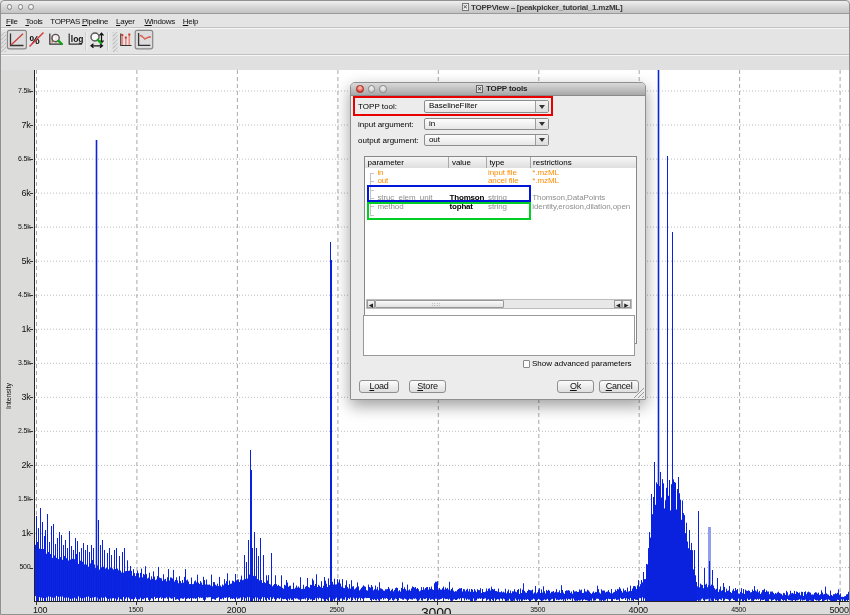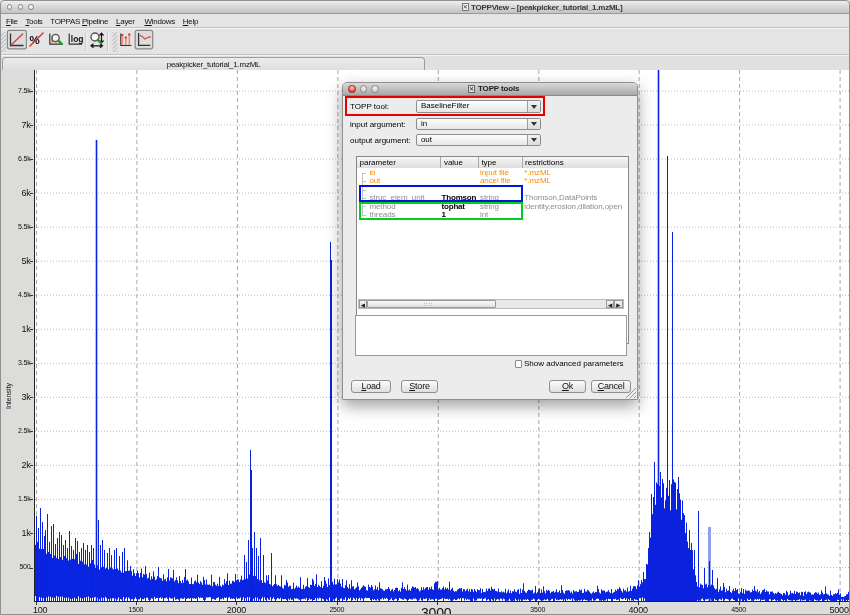--- a/index.html
+++ b/index.html
@@ -6,21 +6,21 @@
 .titlebar{position:absolute;left:0;top:0;width:850px;height:14px;background:linear-gradient(#f3f3f3,#d6d6d6 55%,#c3c3c3);border-bottom:1px solid #9a9a9a;border-radius:4px 4px 0 0}
 .tcirc{position:absolute;top:4.2px;width:5.6px;height:5.6px;border-radius:50%;border:1px solid #878787;background:radial-gradient(circle at 50% 35%,#fdfdfd,#d2d2d2)}
 .wtitle{position:absolute;left:471px;top:1.5px;height:16px;line-height:12px;font-size:8px;font-weight:bold;color:#3a3a3a;letter-spacing:-0.25px}
 .menubar{position:absolute;left:0;top:15px;width:850px;height:13px;background:#e4e4e4;border-bottom:1px solid #c2c2c2;box-shadow:0 1px 0 #f6f6f6}
 .menubar span{position:absolute;top:0;height:13px;line-height:14.5px;font-size:8px;color:#111;letter-spacing:-0.3px}
 .toolbar{position:absolute;left:0;top:29px;width:850px;height:26px;background:#e4e4e4;border-bottom:1px solid #c2c2c2;box-shadow:0 1px 0 #f6f6f6}
 .tabbar{position:absolute;left:0;top:56px;width:850px;height:14px;background:#e0e0e0}
 .tab{position:absolute;left:2px;top:0.5px;width:423px;height:14px;background:linear-gradient(#ebebeb,#dedede);border:1px solid #9d9d9d;border-bottom:none;border-radius:4px 4px 0 0;text-align:center;font-size:8px;line-height:14px;color:#111;letter-spacing:-0.25px}
 .plotwrap{position:absolute;left:0;top:70px;width:850px;height:545px;background:#dcdcda}
 .canvas{position:absolute;left:34px;top:0;width:816px;height:531.5px;background:#fff;border-left:1px solid #222;border-bottom:1.5px solid #222}
-.dialog{position:absolute;left:342px;top:82px;width:296px;height:318px;background:#ececec;border:1px solid #8f8f8f;border-radius:5px 5px 1px 1px;box-shadow:0 6px 16px rgba(0,0,0,0.38)}
+.dialog{position:absolute;left:350px;top:82px;width:296px;height:318px;background:#ececec;border:1px solid #8f8f8f;border-radius:5px 5px 1px 1px;box-shadow:0 6px 16px rgba(0,0,0,0.38)}
 .dtitle{position:absolute;left:0;top:0;right:0;height:12.5px;background:linear-gradient(#d9d9d9,#bcbcbc 60%,#a8a8a8);border-bottom:1px solid #8a8a8a;border-radius:4px 4px 0 0}
 .dcirc{position:absolute;top:2.4px;width:7.4px;height:7.4px;border-radius:50%}
 .combo{position:absolute;left:72.9px;width:124.7px;height:12.5px;background:linear-gradient(#fdfdfd,#e7e7e7);border:1px solid #8d8d8d;border-radius:2px;font-size:8px;line-height:10.5px;padding-left:4px;color:#000;letter-spacing:0px}
 .carr{position:absolute;right:0;top:0;bottom:0;width:13px;border-left:1px solid #9d9d9d;background:linear-gradient(#f2f2f2,#dcdcdc)}
 .carr:after{content:"";position:absolute;left:3px;top:3.5px;border:3.2px solid transparent;border-top:4.2px solid #333}
 .dlabel{position:absolute;left:7.1px;font-size:8px;color:#000;letter-spacing:0px}
 .btn{position:absolute;height:13px;background:linear-gradient(#fcfcfc,#dedede);border:1px solid #8f8f8f;border-radius:3px;text-align:center;font-size:9px;line-height:11.5px;color:#111;letter-spacing:-0.2px}
 .hdr{position:absolute;top:0;height:11.6px;background:linear-gradient(#f7f7f7,#dedede);border-right:1px solid #a8a8a8;font-size:8px;line-height:11.5px;padding-left:2.5px;color:#000;letter-spacing:0px}
 u{text-decoration:underline;text-underline-offset:1px}
 .wborder{position:absolute;left:0;top:0;width:850px;height:615px;border:1px solid #909090;border-radius:4px 4px 0 0;pointer-events:none;z-index:99}
@@ -76,21 +76,20 @@
       <rect x="128.3" y="4.5" width="2" height="2" fill="#c93a30"></rect>
 <rect x="135.2" y="1.4" width="17.5" height="18.4" rx="2" fill="#dcdcdc" stroke="#888" stroke-width="1.2"></rect>
 <path d="M138.6 4V16.3H150.3" stroke="#333" stroke-width="1.3" fill="none"></path>
 <path d="M139.8 6.2L142 7.4L144.8 9.8L147 8.9L149.5 7.8L151 8.3" stroke="#d84a42" stroke-width="1.2" fill="none"></path>
 <circle cx="142" cy="7.3" r="1" fill="#e06a62"></circle>
       <circle cx="144.8" cy="9.8" r="1" fill="#e06a62"></circle>
       <circle cx="149.4" cy="7.9" r="1" fill="#e06a62"></circle>
 </svg>
   </div>
 <div class="tabbar">
-    <div class="tab">peakpicker_tutorial_1.mzML</div>
     <div style="position:absolute;left:0;top:13.5px;width:850px;height:1px;background:#9d9d9d"></div>
   </div>
 <div class="plotwrap">
 <div class="canvas">
       <svg width="816" height="532" viewBox="0 0 816 532" style="position:absolute;left:0;top:0">
 <path d="M0 497.5H816M0 463.4H816M0 429.4H816M0 395.4H816M0 361.3H816M0 327.3H816M0 293.3H816M0 259.2H816M0 225.2H816M0 191.2H816M0 157.1H816M0 123.1H816M0 89.1H816M0 55.0H816M0 21.0H816" stroke="#bcbcbc" stroke-width="1" stroke-dasharray="1 2" fill="none"></path>
 <path d="M1.5 0V532M101.9 0V532M202.4 0V532M302.9 0V532M403.3 0V532M503.8 0V532M604.2 0V532M704.6 0V532M805.1 0V532" stroke="#a8a8a8" stroke-width="1" stroke-dasharray="4 3" fill="none"></path>
 <path d="M61.5 70.0V531.0M623.5 0.0V531.0" stroke="#96a5ef" stroke-width="2.4" fill="none"></path>
 <path d="M674.5 457.0V531.0" stroke="#8fa0f2" stroke-width="3" fill="none"></path>
 <path d="M0.5 474.8V526.1M1.5 479.3V528.1M2.5 476.8V525.5M3.5 478.1V525.5M4.5 478.7V527.1M5.5 479.4V527.9M6.5 479.0V527.6M7.5 481.1V528.4M8.5 479.0V528.1M9.5 483.2V527.8M10.5 483.3V526.7M11.5 483.8V527.5M12.5 485.7V527.7M13.5 482.0V526.5M14.5 482.6V526.0M15.5 484.0V526.8M16.5 484.9V526.5M17.5 487.9V527.6M18.5 484.3V526.2M19.5 485.5V527.7M20.5 486.6V528.3M21.5 487.9V525.9M22.5 485.8V526.5M23.5 489.1V526.8M24.5 487.9V528.6M25.5 487.1V526.6M26.5 487.8V527.7M27.5 489.8V526.6M28.5 490.5V526.2M29.5 486.0V527.8M30.5 490.0V526.1M31.5 488.2V527.5M32.5 491.5V526.0M33.5 490.5V527.6M34.5 488.5V526.3M35.5 489.6V528.9M36.5 492.0V527.5M37.5 488.8V528.6M38.5 489.7V527.9M39.5 489.2V527.7M40.5 492.6V526.1M41.5 484.0V528.7M42.5 493.4V526.3M43.5 493.9V526.4M44.5 486.4V528.4M45.5 490.7V527.8M46.5 491.7V527.4M47.5 491.7V528.4M48.5 491.9V529.2M49.5 494.4V527.7M50.5 492.0V527.2M51.5 494.6V526.9M52.5 492.3V526.9M53.5 496.7V526.5M54.5 493.7V526.9M55.5 493.4V528.0M56.5 495.4V528.7M57.5 490.0V527.6M58.5 495.7V528.3M59.5 494.5V527.3M60.5 498.1V526.9M61.5 496.2V527.2M62.5 495.4V527.7M63.5 498.7V526.5M64.5 499.6V529.3M65.5 499.4V526.9M66.5 497.4V527.6M67.5 495.5V529.4M68.5 496.7V527.8M69.5 497.7V529.4M70.5 498.6V526.9M71.5 497.5V528.2M72.5 498.9V526.6M73.5 499.3V529.0M74.5 497.4V526.7M75.5 497.7V528.5M76.5 498.2V529.2M77.5 498.4V528.4M78.5 499.5V528.1M79.5 502.3V528.7M80.5 499.0V528.6M81.5 499.5V528.8M82.5 498.6V529.6M83.5 500.3V527.4M84.5 503.3V529.2M85.5 500.6V529.1M86.5 502.5V529.6M87.5 496.4V527.5M88.5 502.7V527.0M89.5 500.2V528.3M90.5 501.2V528.8M91.5 501.0V527.4M92.5 502.6V529.2M93.5 500.9V527.5M94.5 500.6V528.6M95.5 502.1V528.3M96.5 500.8V529.3M97.5 505.7V529.2M98.5 504.3V527.1M99.5 503.1V529.1M100.5 506.1V527.4M101.5 503.2V529.1M102.5 506.6V528.6M103.5 503.2V529.4M104.5 507.5V529.4M105.5 502.9V527.8M106.5 507.7V529.4M107.5 507.3V529.2M108.5 503.9V529.4M109.5 504.7V528.2M110.5 505.3V527.5M111.5 504.1V527.8M112.5 508.5V527.7M113.5 507.6V529.8M114.5 507.3V527.2M115.5 509.7V529.8M116.5 506.3V528.2M117.5 508.8V528.7M118.5 507.8V528.6M119.5 506.6V526.9M120.5 510.1V529.1M121.5 509.3V528.0M122.5 506.1V527.9M123.5 507.4V529.1M124.5 507.5V528.1M125.5 508.1V527.3M126.5 508.3V528.9M127.5 510.8V527.8M128.5 505.7V528.2M129.5 509.5V528.3M130.5 508.9V528.3M131.5 511.3V527.4M132.5 507.3V528.8M133.5 508.7V529.2M134.5 510.5V527.5M135.5 507.4V528.3M136.5 507.6V528.8M137.5 508.5V528.4M138.5 508.9V526.9M139.5 511.5V527.2M140.5 510.0V529.8M141.5 507.3V529.4M142.5 510.4V528.9M143.5 513.2V529.8M144.5 512.8V529.1M145.5 511.0V528.5M146.5 513.1V528.3M147.5 510.0V528.8M148.5 512.7V528.8M149.5 506.9V527.7M150.5 510.7V527.3M151.5 510.4V529.0M152.5 509.6V528.5M153.5 511.5V528.2M154.5 514.1V529.0M155.5 514.0V528.0M156.5 509.8V529.2M157.5 514.2V528.2M158.5 513.8V528.7M159.5 511.3V528.2M160.5 510.4V528.9M161.5 512.4V528.3M162.5 511.2V527.0M163.5 512.6V527.0M164.5 514.0V528.3M165.5 511.1V527.5M166.5 512.6V528.0M167.5 514.8V527.7M168.5 506.8V529.9M169.5 512.9V529.2M170.5 514.5V529.7M171.5 509.5V527.3M172.5 514.6V527.6M173.5 514.8V527.4M174.5 514.4V527.2M175.5 515.5V527.2M176.5 511.6V528.9M177.5 516.3V529.0M178.5 512.0V528.8M179.5 512.2V529.5M180.5 514.7V529.9M181.5 515.7V528.2M182.5 513.7V527.9M183.5 516.1V527.2M184.5 516.7V529.4M185.5 515.5V529.1M186.5 516.8V529.3M187.5 514.5V528.2M188.5 515.3V529.5M189.5 509.1V527.6M190.5 513.5V528.0M191.5 511.1V527.4M192.5 511.9V527.9M193.5 515.0V527.7M194.5 510.5V527.2M195.5 513.8V529.2M196.5 513.5V528.4M197.5 510.7V529.0M198.5 511.1V528.3M199.5 512.1V529.1M200.5 510.9V527.7M201.5 510.3V527.5M202.5 509.4V529.2M203.5 509.5V528.4M204.5 512.0V528.5M205.5 509.6V527.5M206.5 509.1V526.9M207.5 510.2V529.8M208.5 509.8V527.3M209.5 510.8V529.5M210.5 508.9V528.2M211.5 499.5V528.3M212.5 508.6V527.1M213.5 504.2V528.6M214.5 504.5V527.3M215.5 507.2V529.3M216.5 504.8V528.3M217.5 506.2V529.9M218.5 505.9V528.7M219.5 508.4V527.6M220.5 506.1V527.4M221.5 504.4V528.3M222.5 509.0V527.7M223.5 510.0V528.3M224.5 510.4V529.3M225.5 510.6V529.8M226.5 510.1V528.9M227.5 513.0V527.2M228.5 509.8V529.3M229.5 512.2V527.4M230.5 513.1V529.9M231.5 512.5V527.3M232.5 510.5V528.0M233.5 505.1V529.6M234.5 513.9V530.1M235.5 514.6V527.2M236.5 515.3V529.1M237.5 516.3V528.9M238.5 515.2V527.4M239.5 514.0V529.1M240.5 516.8V529.2M241.5 514.2V529.6M242.5 515.8V528.1M243.5 514.9V528.4M244.5 516.1V529.2M245.5 516.5V527.8M246.5 515.8V529.1M247.5 517.8V528.9M248.5 518.7V529.3M249.5 514.8V529.1M250.5 515.4V528.9M251.5 510.0V530.0M252.5 516.6V529.8M253.5 516.8V528.8M254.5 515.8V530.2M255.5 515.7V528.4M256.5 519.1V529.9M257.5 518.9V529.7M258.5 516.7V528.8M259.5 518.8V528.2M260.5 517.6V528.8M261.5 515.5V528.4M262.5 517.6V528.7M263.5 516.5V529.5M264.5 517.8V529.7M265.5 515.2V529.5M266.5 519.1V529.4M267.5 518.9V528.9M268.5 514.8V529.2M269.5 518.7V528.7M270.5 516.8V529.6M271.5 516.0V527.9M272.5 516.1V528.4M273.5 517.1V530.0M274.5 517.7V528.5M275.5 514.8V529.7M276.5 515.0V529.3M277.5 517.8V529.6M278.5 510.4V530.0M279.5 515.8V530.1M280.5 514.0V528.3M281.5 515.9V529.0M282.5 517.0V527.9M283.5 514.8V529.3M284.5 515.8V527.8M285.5 517.1V528.2M286.5 515.0V530.1M287.5 517.9V528.7M288.5 515.7V529.3M289.5 515.6V529.9M290.5 514.0V528.8M291.5 513.7V529.1M292.5 517.0V530.3M293.5 515.1V529.1M294.5 515.1V527.5M295.5 514.6V530.1M296.5 512.9V529.2M297.5 513.0V529.3M298.5 514.5V529.4M299.5 515.2V530.1M300.5 514.5V528.7M301.5 514.3V527.7M302.5 513.1V527.9M303.5 512.5V530.3M304.5 514.8V529.9M305.5 513.6V528.8M306.5 516.6V528.4M307.5 513.4V527.8M308.5 517.8V529.6M309.5 518.1V529.8M310.5 515.2V527.4M311.5 516.2V529.4M312.5 517.0V529.9M313.5 518.5V528.1M314.5 514.1V529.1M315.5 518.7V527.6M316.5 518.5V528.3M317.5 516.5V530.2M318.5 516.2V527.7M319.5 519.3V528.8M320.5 518.4V530.3M321.5 517.3V527.9M322.5 513.0V528.7M323.5 516.4V528.8M324.5 520.4V527.8M325.5 519.3V530.4M326.5 517.8V528.1M327.5 516.7V528.9M328.5 519.4V529.3M329.5 516.3V528.3M330.5 516.8V527.7M331.5 520.1V528.2M332.5 520.6V528.0M333.5 514.6V528.0M334.5 517.0V528.1M335.5 517.7V530.0M336.5 517.7V528.1M337.5 516.8V529.2M338.5 520.3V530.0M339.5 519.2V529.1M340.5 515.5V530.2M341.5 519.4V530.5M342.5 517.1V528.9M343.5 520.3V530.4M344.5 512.2V527.9M345.5 518.3V529.3M346.5 518.6V529.3M347.5 519.3V528.0M348.5 520.5V529.7M349.5 520.8V528.4M350.5 519.3V528.8M351.5 519.3V528.0M352.5 519.1V528.9M353.5 517.8V528.0M354.5 518.7V530.0M355.5 521.1V529.5M356.5 519.8V528.2M357.5 518.8V530.1M358.5 521.3V530.7M359.5 520.0V529.6M360.5 518.1V528.5M361.5 517.5V529.0M362.5 520.8V530.3M363.5 521.2V530.3M364.5 520.1V528.0M365.5 521.6V528.7M366.5 517.9V528.8M367.5 512.3V529.6M368.5 519.0V529.8M369.5 517.2V528.5M370.5 519.1V529.0M371.5 520.6V529.6M372.5 514.6V529.8M373.5 520.4V529.9M374.5 519.4V528.7M375.5 520.8V529.2M376.5 518.4V529.4M377.5 516.4V529.7M378.5 517.0V528.5M379.5 517.7V528.9M380.5 517.0V528.4M381.5 518.9V529.4M382.5 521.2V528.1M383.5 519.2V530.7M384.5 521.3V529.6M385.5 520.5V528.2M386.5 517.1V530.3M387.5 520.0V530.7M388.5 517.2V528.6M389.5 519.5V529.1M390.5 518.0V528.9M391.5 517.2V528.2M392.5 518.7V528.9M393.5 519.7V530.3M394.5 517.1V528.5M395.5 518.8V529.9M396.5 516.6V529.4M397.5 519.3V529.2M398.5 520.0V529.8M399.5 518.4V529.8M400.5 511.7V528.8M401.5 511.8V528.8M402.5 511.2V528.1M403.5 519.6V529.7M404.5 517.9V529.6M405.5 519.5V529.2M406.5 519.7V528.9M407.5 518.2V528.1M408.5 516.5V528.9M409.5 519.6V528.4M410.5 517.4V529.2M411.5 518.9V529.0M412.5 517.9V528.9M413.5 519.6V529.8M414.5 511.7V528.8M415.5 520.5V530.6M416.5 521.4V529.6M417.5 517.7V530.8M418.5 520.6V529.7M419.5 521.8V529.1M420.5 521.1V530.0M421.5 521.3V530.0M422.5 519.8V529.2M423.5 519.0V528.5M424.5 518.3V529.4M425.5 518.4V528.2M426.5 521.6V530.3M427.5 521.5V528.1M428.5 519.1V528.4M429.5 519.3V530.5M430.5 521.3V528.5M431.5 519.7V530.1M432.5 518.7V528.9M433.5 521.3V529.7M434.5 519.1V529.5M435.5 521.8V530.9M436.5 522.6V528.9M437.5 519.6V531.0M438.5 521.8V528.5M439.5 519.0V530.8M440.5 520.6V530.7M441.5 522.1V530.4M442.5 519.2V528.6M443.5 520.1V528.8M444.5 520.2V528.3M445.5 518.2V528.9M446.5 523.0V528.3M447.5 522.7V530.2M448.5 522.0V529.1M449.5 522.2V528.6M450.5 521.6V528.3M451.5 518.5V530.8M452.5 520.9V529.8M453.5 518.7V529.2M454.5 518.4V530.7M455.5 520.5V531.0M456.5 516.7V529.0M457.5 519.0V530.2M458.5 519.5V530.3M459.5 518.8V528.5M460.5 521.0V531.0M461.5 521.1V529.8M462.5 521.6V529.1M463.5 518.5V529.4M464.5 522.1V530.7M465.5 522.2V528.5M466.5 521.2V528.9M467.5 522.4V530.5M468.5 521.7V528.6M469.5 522.5V529.3M470.5 518.8V528.5M471.5 523.3V531.0M472.5 521.4V530.7M473.5 519.6V530.7M474.5 523.0V528.8M475.5 520.6V530.6M476.5 523.2V531.0M477.5 521.3V531.0M478.5 521.4V530.6M479.5 519.2V530.9M480.5 521.6V528.6M481.5 522.2V530.2M482.5 521.0V529.5M483.5 519.1V529.5M484.5 523.9V531.0M485.5 518.5V529.5M486.5 523.0V531.0M487.5 519.7V530.7M488.5 513.3V529.5M489.5 520.9V530.2M490.5 522.4V529.5M491.5 522.8V530.0M492.5 521.0V529.1M493.5 519.6V529.9M494.5 520.9V529.2M495.5 520.3V531.0M496.5 520.4V529.9M497.5 519.6V529.8M498.5 523.5V528.7M499.5 522.4V529.4M500.5 516.0V531.0M501.5 523.3V531.0M502.5 522.2V529.9M503.5 519.6V528.8M504.5 518.2V529.5M505.5 523.0V530.2M506.5 519.4V531.0M507.5 522.6V530.7M508.5 516.3V530.3M509.5 521.2V529.4M510.5 523.4V530.3M511.5 519.9V529.7M512.5 520.9V528.9M513.5 519.8V530.5M514.5 520.7V531.0M515.5 523.2V530.3M516.5 521.8V529.3M517.5 521.7V528.9M518.5 523.7V530.4M519.5 522.6V530.9M520.5 521.8V528.5M521.5 519.2V530.1M522.5 522.3V529.6M523.5 522.2V530.3M524.5 520.4V529.8M525.5 523.0V529.3M526.5 515.2V529.9M527.5 520.0V529.3M528.5 522.6V531.0M529.5 523.9V529.5M530.5 521.8V529.8M531.5 520.3V528.7M532.5 520.5V530.2M533.5 520.2V528.9M534.5 520.6V529.3M535.5 522.8V529.9M536.5 521.5V528.5M537.5 523.7V531.0M538.5 520.1V528.6M539.5 521.5V530.4M540.5 521.4V530.9M541.5 521.2V530.6M542.5 522.8V529.6M543.5 521.9V530.1M544.5 519.4V530.7M545.5 520.4V530.4M546.5 519.6V529.6M547.5 523.0V531.0M548.5 522.8V529.9M549.5 518.8V529.4M550.5 521.4V530.2M551.5 521.6V530.2M552.5 519.8V530.6M553.5 520.5V530.9M554.5 521.7V529.3M555.5 523.1V530.4M556.5 523.9V530.8M557.5 522.6V528.5M558.5 521.4V530.7M559.5 522.9V530.6M560.5 521.9V530.3M561.5 522.1V528.8M562.5 515.7V528.7M563.5 519.1V528.9M564.5 522.5V530.7M565.5 523.6V530.6M566.5 519.3V529.0M567.5 520.6V530.0M568.5 520.5V531.0M569.5 520.6V530.6M570.5 522.4V530.4M571.5 521.8V529.0M572.5 521.5V531.0M573.5 520.1V528.8M574.5 522.1V529.2M575.5 523.2V529.0M576.5 519.1V529.3M577.5 523.4V531.0M578.5 522.4V529.0M579.5 521.9V529.4M580.5 519.6V528.7M581.5 520.9V530.1M582.5 518.9V529.8M583.5 519.4V529.6M584.5 517.2V530.1M585.5 518.6V527.9M586.5 520.8V529.1M587.5 522.5V529.3M588.5 518.6V528.8M589.5 520.6V528.1M590.5 520.1V530.0M591.5 521.7V528.3M592.5 521.2V530.5M593.5 521.6V529.2M594.5 521.1V530.5M595.5 515.7V528.0M596.5 520.9V530.6M597.5 518.5V530.4M598.5 519.9V528.2M599.5 516.0V529.0M600.5 516.5V529.8M601.5 519.0V529.8M602.5 515.3V530.2M603.5 517.9V527.7M604.5 516.5V527.9M605.5 514.2V528.2M606.5 513.2V530.3M607.5 512.3V527.4M608.5 512.9V527.5M609.5 509.1V528.5M610.5 509.8V529.4M611.5 507.7V530.0M612.5 506.5V527.9M613.5 504.7V529.5M614.5 506.0V528.8M615.5 504.4V529.2M616.5 502.1V529.4M617.5 500.1V529.2M618.5 499.4V527.3M619.5 500.7V528.8M620.5 497.7V528.6M621.5 496.6V528.8M622.5 495.5V529.4M623.5 496.3V528.3M624.5 493.3V529.4M625.5 496.9V529.4M626.5 497.4V527.0M627.5 488.8V529.7M628.5 494.7V527.0M629.5 496.7V529.3M630.5 499.9V528.3M631.5 500.3V529.6M632.5 500.2V529.1M633.5 499.3V529.0M634.5 498.1V528.7M635.5 499.3V527.8M636.5 493.5V529.2M637.5 500.1V529.6M638.5 498.9V528.0M639.5 502.7V527.6M640.5 502.4V529.5M641.5 500.1V527.6M642.5 499.2V529.4M643.5 499.9V528.5M644.5 501.5V529.9M645.5 501.3V528.2M646.5 505.7V528.4M647.5 505.3V528.4M648.5 504.5V529.4M649.5 504.8V527.7M650.5 509.1V530.2M651.5 508.1V529.0M652.5 510.5V529.6M653.5 510.3V528.8M654.5 507.7V529.9M655.5 510.0V528.5M656.5 511.9V530.4M657.5 511.8V529.3M658.5 510.3V528.3M659.5 513.6V530.3M660.5 511.5V528.3M661.5 512.8V529.6M662.5 516.4V530.1M663.5 516.1V529.3M664.5 517.3V530.7M665.5 513.6V530.8M666.5 514.6V529.3M667.5 515.0V528.5M668.5 518.2V530.3M669.5 515.4V529.1M670.5 514.6V529.5M671.5 513.7V529.4M672.5 517.2V529.2M673.5 515.1V528.7M674.5 513.7V530.9M675.5 515.9V528.6M676.5 514.6V530.7M677.5 516.2V530.2M678.5 515.6V531.0M679.5 518.2V528.7M680.5 519.6V530.4M681.5 518.8V529.9M682.5 518.0V530.8M683.5 521.9V530.6M684.5 519.4V529.0M685.5 516.5V529.5M686.5 520.8V530.2M687.5 520.2V528.4M688.5 516.1V529.2M689.5 516.9V530.4M690.5 522.2V528.8M691.5 518.7V529.0M692.5 520.9V529.2M693.5 520.4V529.7M694.5 521.3V529.1M695.5 522.0V530.4M696.5 522.9V528.8M697.5 520.6V528.7M698.5 518.8V530.0M699.5 521.0V530.2M700.5 518.6V528.6M701.5 520.1V531.0M702.5 519.0V531.0M703.5 523.5V528.6M704.5 523.6V531.0M705.5 521.9V530.7M706.5 518.2V529.3M707.5 523.2V531.0M708.5 520.7V529.0M709.5 523.9V530.1M710.5 519.7V531.0M711.5 520.7V531.0M712.5 521.0V528.7M713.5 520.4V530.1M714.5 520.8V529.9M715.5 522.4V528.9M716.5 522.1V530.8M717.5 519.5V530.8M718.5 522.3V529.6M719.5 516.1V529.7M720.5 520.5V529.2M721.5 521.5V529.9M722.5 519.4V528.9M723.5 522.3V529.8M724.5 520.9V528.9M725.5 524.0V531.0M726.5 522.4V529.8M727.5 520.2V530.2M728.5 519.9V530.0M729.5 518.8V529.5M730.5 522.8V529.3M731.5 520.3V531.0M732.5 521.5V531.0M733.5 521.5V531.0M734.5 524.2V529.2M735.5 521.6V529.4M736.5 521.6V531.0M737.5 521.5V530.3M738.5 522.9V529.9M739.5 524.2V529.1M740.5 523.0V530.4M741.5 523.6V531.0M742.5 522.5V530.1M743.5 521.7V531.0M744.5 524.2V530.3M745.5 523.5V530.8M746.5 523.9V529.1M747.5 525.3V530.1M748.5 522.9V530.9M749.5 523.2V530.0M750.5 524.9V530.8M751.5 520.9V530.9M752.5 522.3V529.0M753.5 525.5V530.1M754.5 524.4V530.2M755.5 520.7V530.4M756.5 523.3V530.7M757.5 522.9V531.0M758.5 523.7V530.0M759.5 520.9V530.2M760.5 525.6V531.0M761.5 521.5V530.3M762.5 521.9V530.4M763.5 523.1V529.9M764.5 522.4V529.3M765.5 525.2V531.0M766.5 521.8V529.7M767.5 521.9V530.7M768.5 525.9V530.2M769.5 522.0V530.3M770.5 521.3V529.6M771.5 524.2V531.0M772.5 522.3V531.0M773.5 521.6V531.0M774.5 522.3V530.4M775.5 522.7V530.6M776.5 524.6V530.9M777.5 524.4V531.0M778.5 524.6V531.0M779.5 523.0V529.3M780.5 522.2V530.0M781.5 522.5V530.6M782.5 523.7V530.2M783.5 522.6V531.0M784.5 524.9V530.7M785.5 524.2V530.0M786.5 520.3V529.1M787.5 522.5V531.0M788.5 524.4V531.0M789.5 524.0V530.6M790.5 516.6V530.0M791.5 523.4V529.6M792.5 524.3V531.0M793.5 524.7V529.4M794.5 525.9V530.2M795.5 520.5V530.8M796.5 526.9V531.0M797.5 525.8V531.0M798.5 524.2V531.0M799.5 524.2V531.0M800.5 523.2V530.9M801.5 523.8V531.0M802.5 522.8V529.8M803.5 519.3V530.0M804.5 524.7V531.0M805.5 523.4V531.0M806.5 526.9V529.4M807.5 526.8V531.0M808.5 527.0V529.5M809.5 526.3V531.0M810.5 526.1V531.0M811.5 524.4V530.0M812.5 524.1V531.0M813.5 521.8V530.0M814.5 526.7V531.0M815.5 517.8V531.0" stroke="#0b26e2" stroke-width="1" fill="none"></path>
@@ -196,26 +195,20 @@
 <span style="position:absolute;left:84.6px;color:#000;font-weight:bold;letter-spacing:-0.2px">Thomson</span>
 <span style="position:absolute;left:123px;color:#8f8f8f">string</span>
 <span style="position:absolute;left:167.3px;color:#8f8f8f">Thomson,DataPoints</span>
 </div>
       <div style="position:absolute;left:0;right:0;top:46.4px;height:8.3px;line-height:8.3px;font-size:8px;letter-spacing:-0.1px;white-space:nowrap;overflow:hidden">
 <span style="position:absolute;left:12.4px;color:#8f8f8f">method</span>
 <span style="position:absolute;left:84.6px;color:#000;font-weight:bold;letter-spacing:-0.2px">tophat</span>
 <span style="position:absolute;left:123px;color:#8f8f8f">string</span>
 <span style="position:absolute;left:167.3px;color:#8f8f8f">identity,erosion,dilation,open</span>
 </div>
-      <div style="position:absolute;left:0;right:0;top:54.7px;height:8.3px;line-height:8.3px;font-size:8px;letter-spacing:-0.1px;white-space:nowrap;overflow:hidden">
-<span style="position:absolute;left:12.4px;color:#8f8f8f">threads</span>
-<span style="position:absolute;left:84.6px;color:#000;font-weight:bold;letter-spacing:-0.2px">1</span>
-<span style="position:absolute;left:123px;color:#8f8f8f">int</span>
-<span style="position:absolute;left:167.3px;color:#8f8f8f"></span>
-</div>
 <div style="position:absolute;left:0.7px;top:142.3px;width:266px;height:10.3px;background:#e8e8e8;border:1px solid #bbb">
 <div style="position:absolute;left:0;top:0;width:8.5px;height:8.3px;background:linear-gradient(#f5f5f5,#ddd);border:1px solid #999;font-size:5.5px;line-height:8px;text-align:center;color:#222">◀</div>
 <div style="position:absolute;left:8.5px;top:0;width:128.5px;height:8.3px;background:linear-gradient(#fafafa,#e0e0e0);border:1px solid #999;border-radius:1px"></div>
 <div style="position:absolute;left:64px;top:2.5px;width:10px;height:4px;background-image:radial-gradient(#999 0.6px,transparent 0.7px);background-size:2.5px 2.5px"></div>
 <div style="position:absolute;right:8.3px;top:0;width:8.5px;height:8.3px;background:linear-gradient(#f5f5f5,#ddd);border:1px solid #999;font-size:5.5px;line-height:8px;text-align:center;color:#222">◀</div>
 <div style="position:absolute;right:0;top:0;width:8.5px;height:8.3px;background:linear-gradient(#f5f5f5,#ddd);border:1px solid #999;font-size:5.5px;line-height:8px;text-align:center;color:#222">▶</div>
 </div>
 </div>
 <div class="abs" style="left:15.5px;top:101.5px;width:164.8px;height:17.2px;border:2px solid #0016d9"></div>
 <div class="abs" style="left:15.5px;top:118.7px;width:164.8px;height:18.7px;border:2px solid #00ce22"></div>

